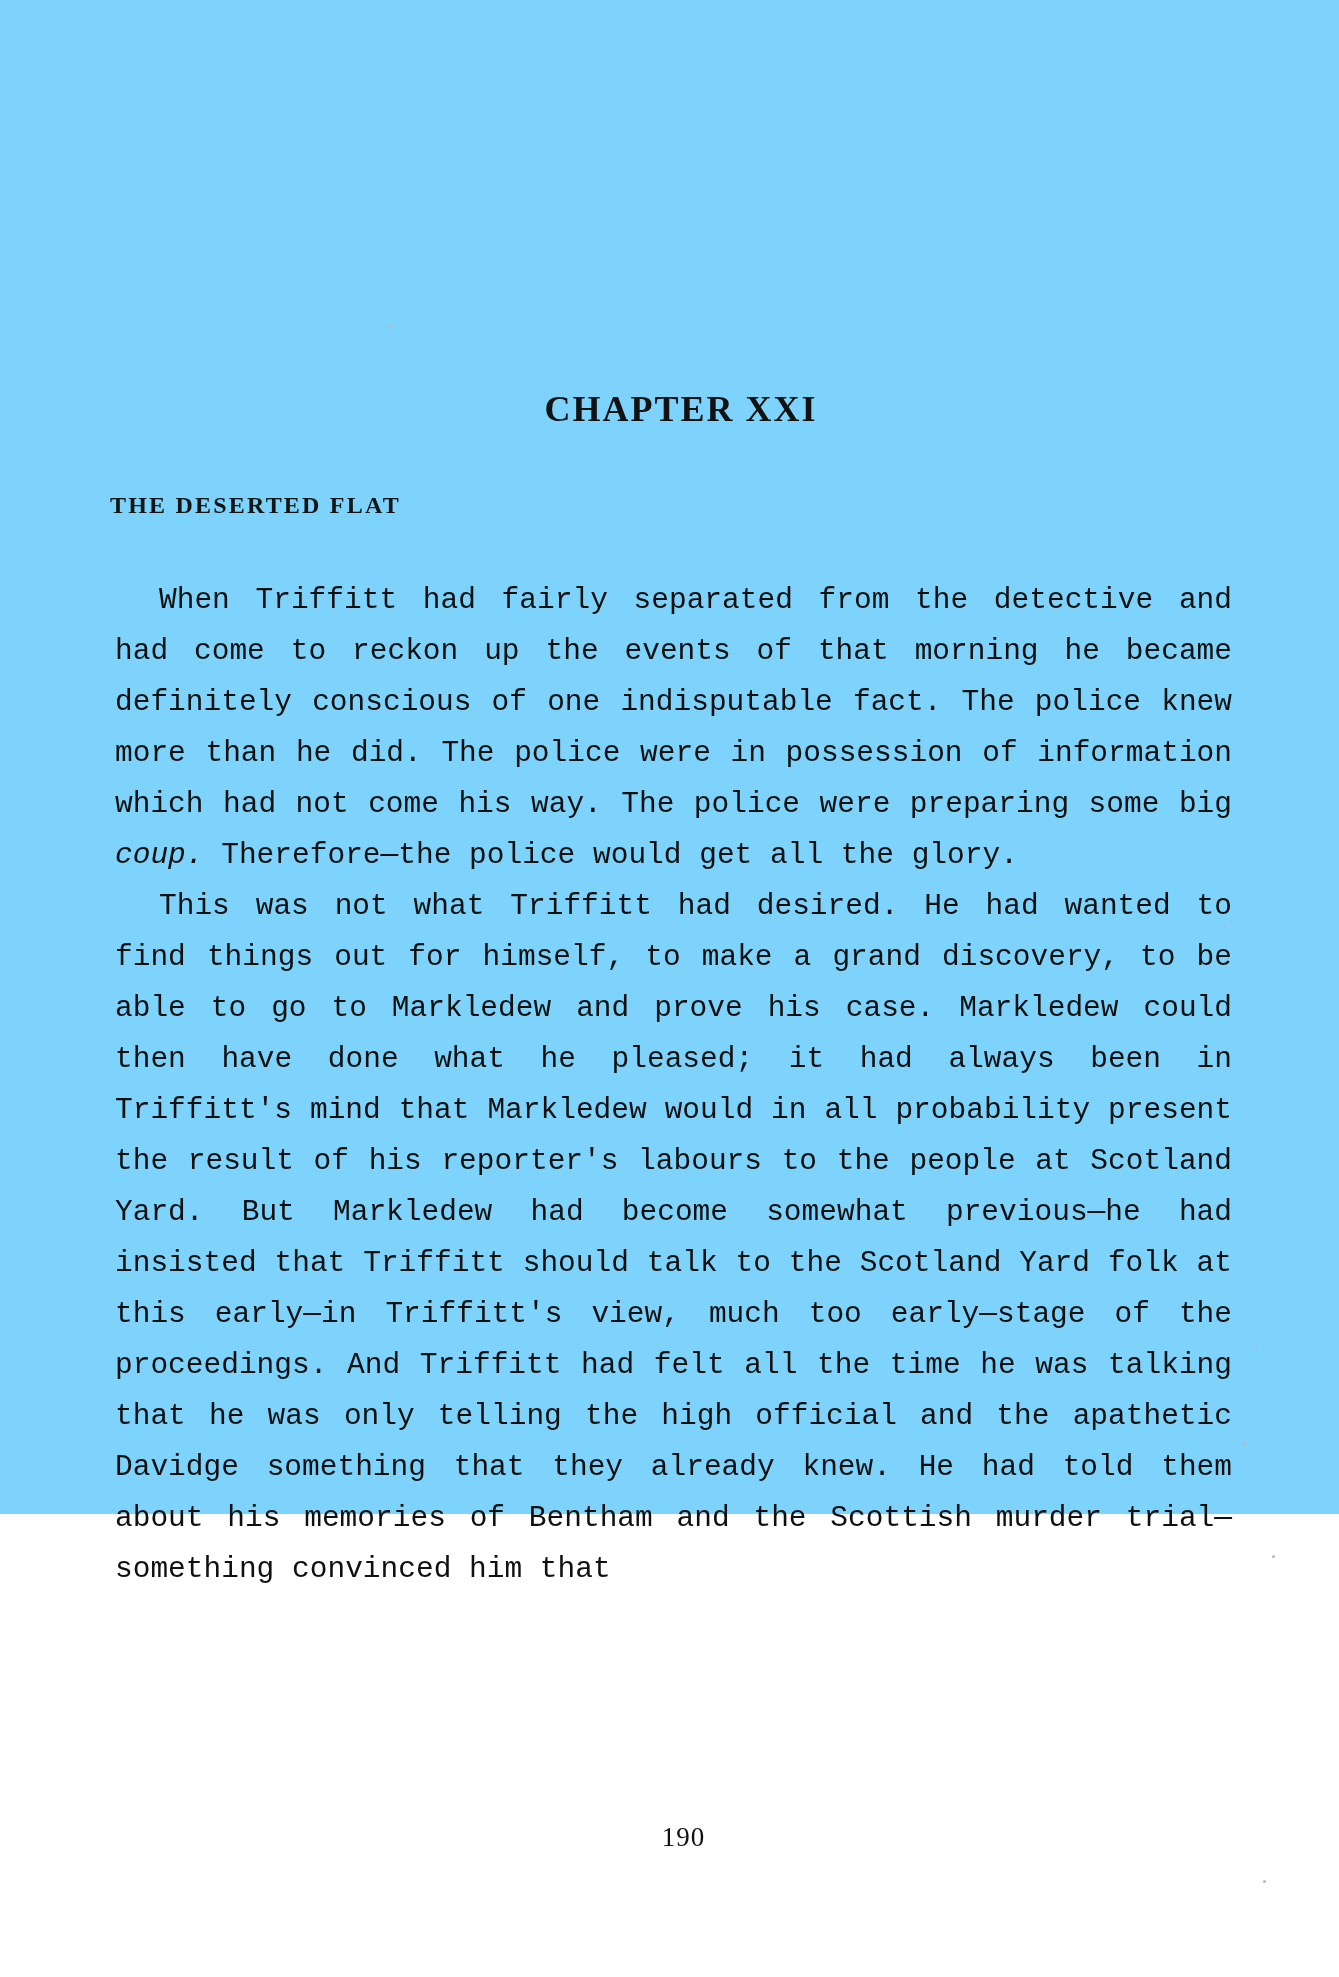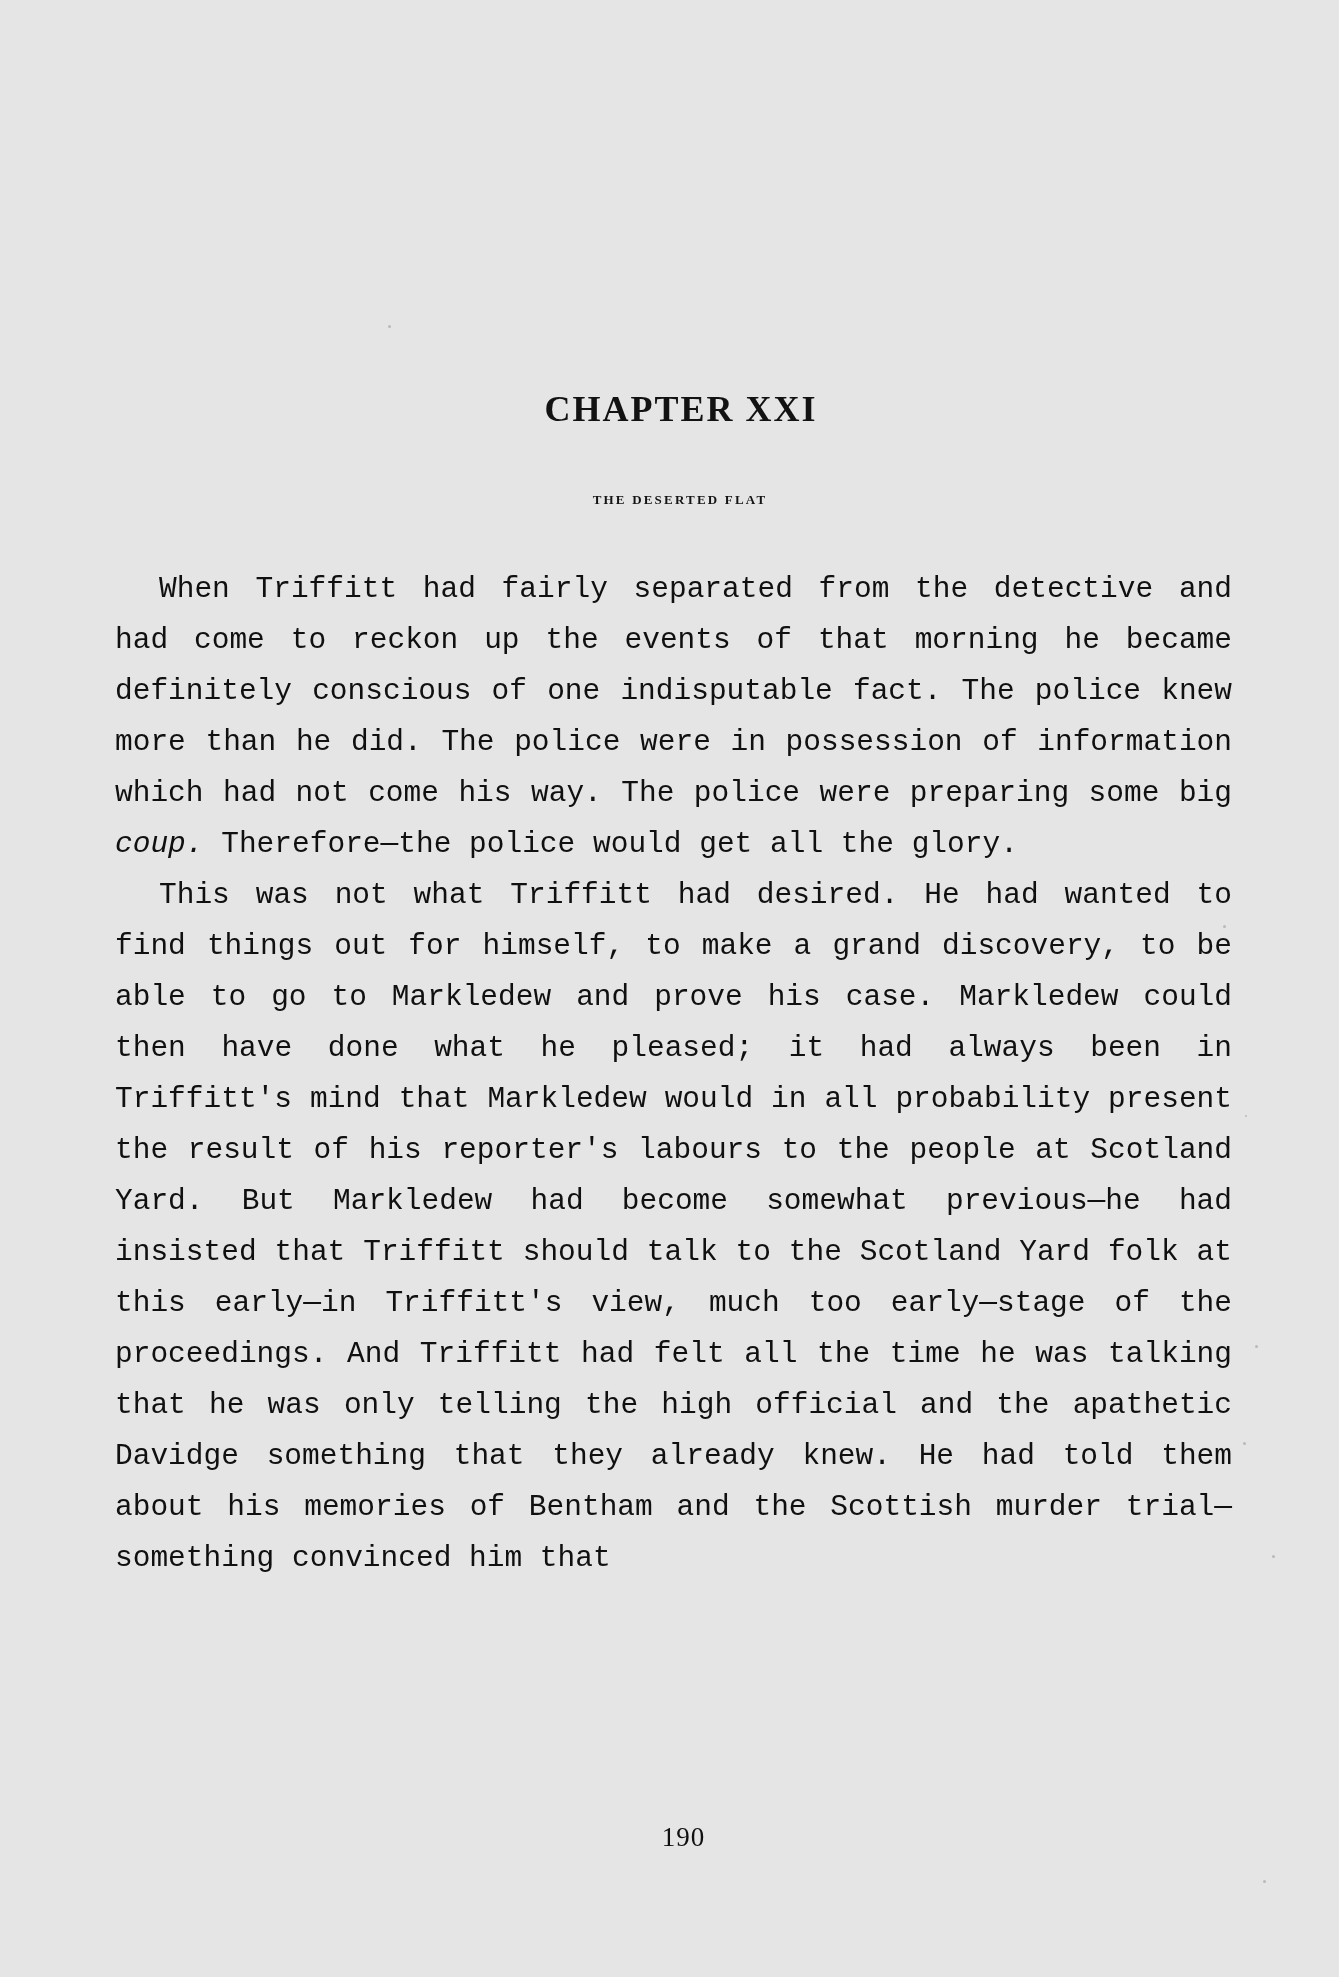--- a/index.html
+++ b/index.html
@@ -13,42 +13,42 @@
     font-family: "Liberation Serif", serif;
     color: #0d0d0d;
     position: relative;
     overflow: hidden;
   }
   .page {
     position: absolute;
     left: 0;
     top: 0;
     width: 1339px;
-    height: 1977px;
-    background: #e5e5e5;
+    height: 1514px;
+    background: #7dd3fc;
   }
   .content {
     position: absolute;
     left: 100px;
     top: 0;
     width: 1150px;
   }
   .chapter-title {
     margin-top: 388px;
     text-align: center;
     font-size: 36px;
     letter-spacing: 2px;
     font-family: "Liberation Serif", serif;
     color: #121212;
     padding-left: 12px;
   }
   .chapter-subtitle {
     margin-top: 62px;
-    text-align: center;
-    font-size: 13px;
+    text-align: left;
+    font-size: 24px;
     letter-spacing: 2.2px;
     color: #141414;
     padding-left: 10px;
   }
   .body-text {
     margin-top: 56px;
     font-size: 29.5px;
     line-height: 51px;
     text-align: justify;
     color: #101010;

